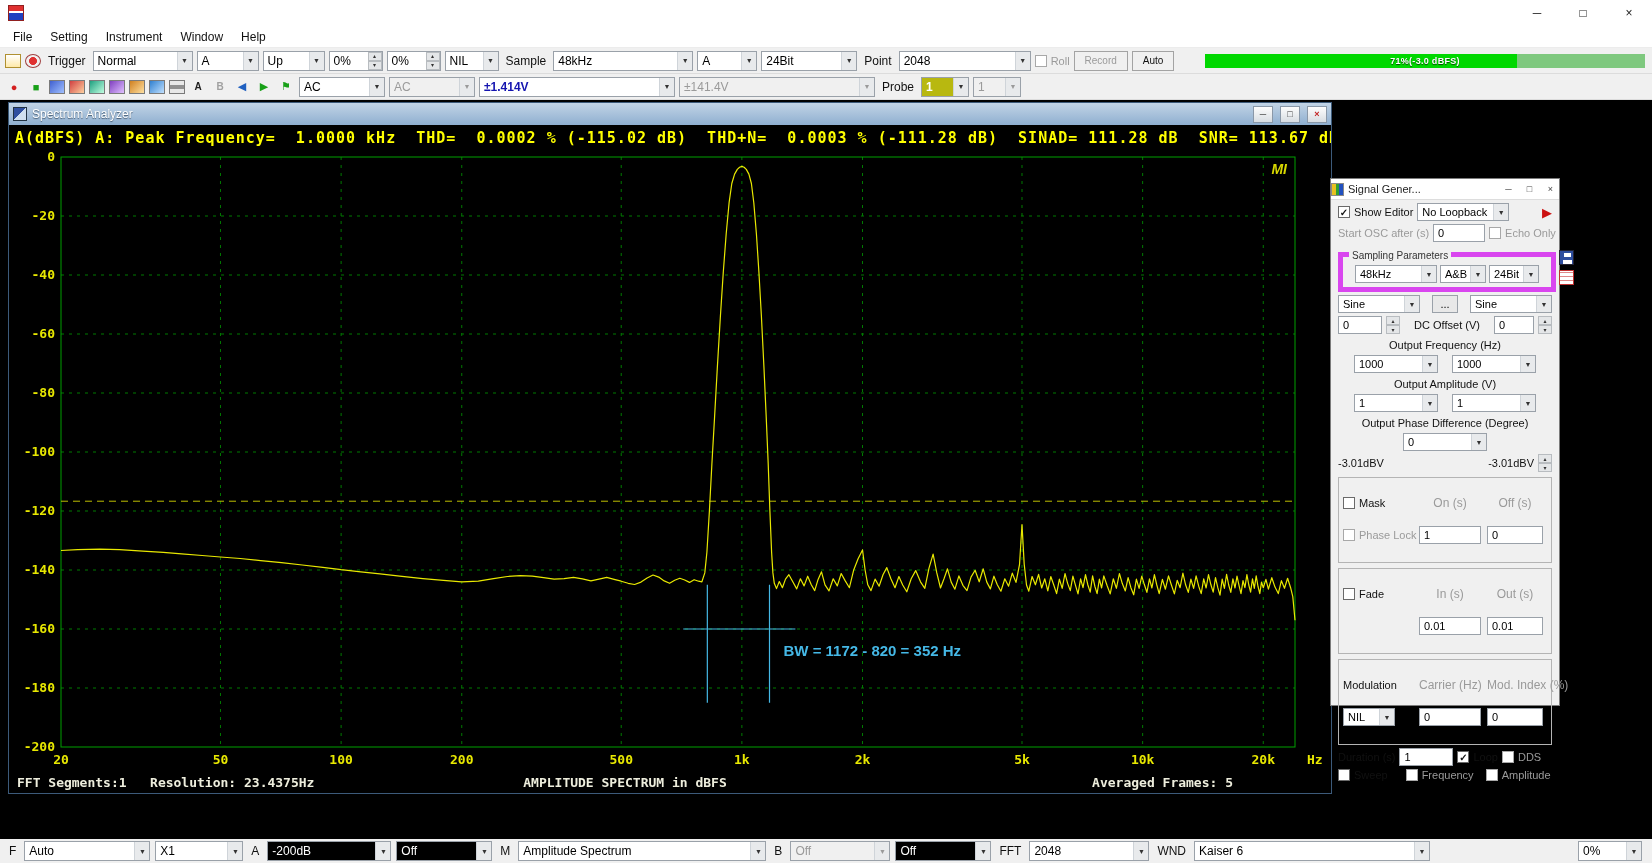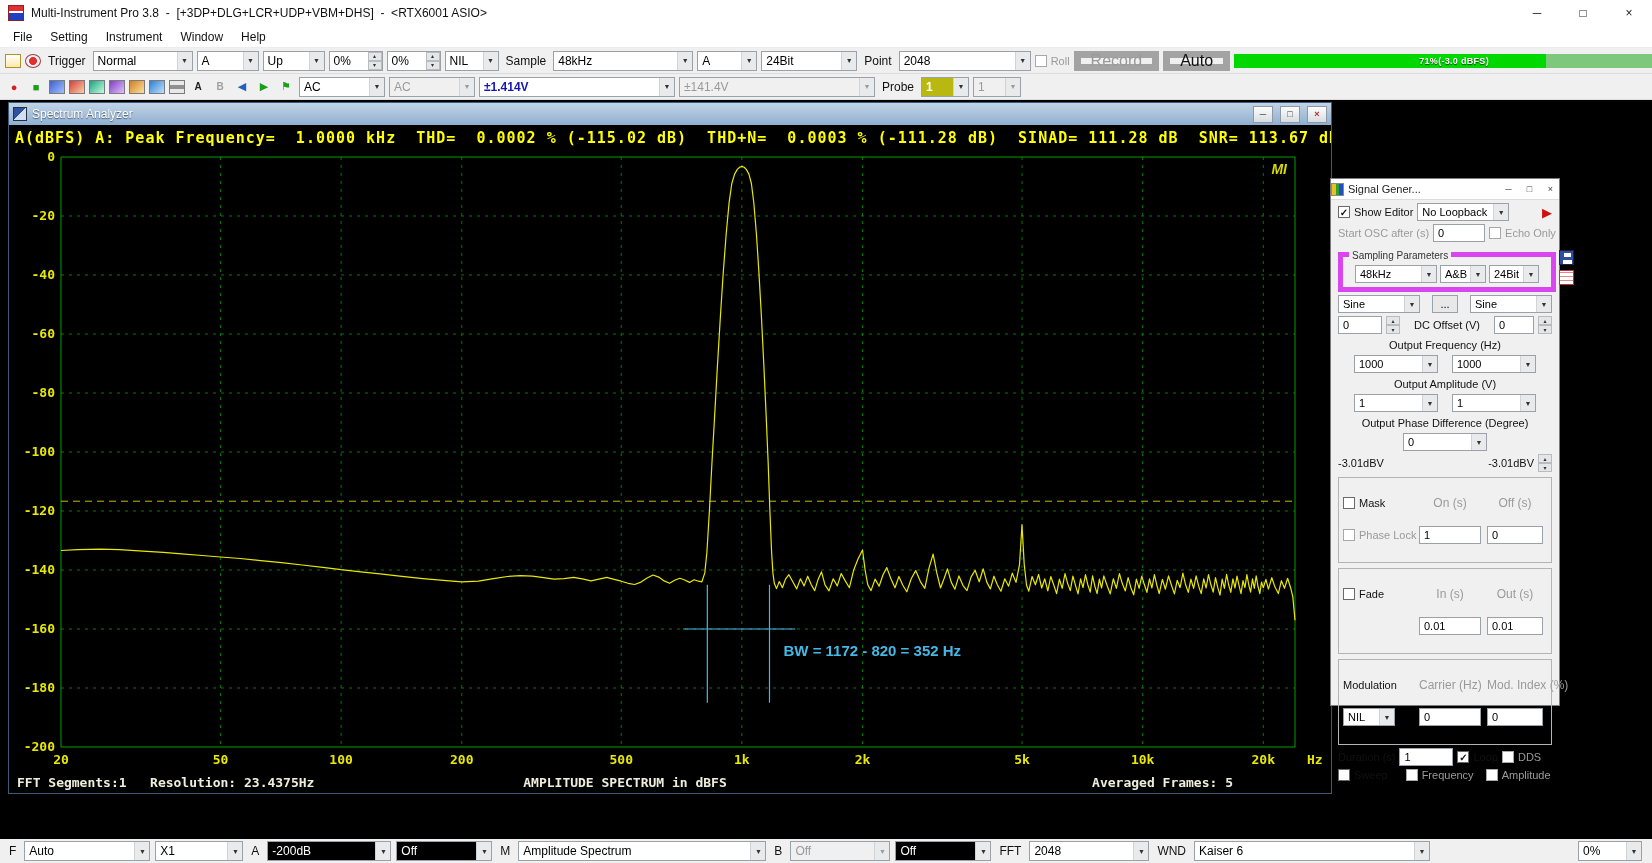--- a/index.html
+++ b/index.html
@@ -22,21 +22,21 @@
 .combo.dark{background:#000;color:#fff}
 .combo.dis{background:#f0f0f0;color:#9a9a9a}
 .combo.dis .arr{color:#9a9a9a}
 .combo.sm{height:18px;font-size:11px}
 .combo.chan{background:#b8b810;color:#fff;font-weight:bold}
 .combo.blue .ct{color:#1515b0;font-weight:bold}
 .spinbox{height:20px;background:#fff;border:1px solid #9aa1a9;display:inline-flex;align-items:center;font-size:12px;flex:none}
 .spinbox .ct{flex:1;padding:0 4px}
 .spin{width:14px;height:18px;display:inline-flex;flex-direction:column;flex:none}
 .spin .sb{flex:1;display:flex;align-items:center;justify-content:center;font-size:6px;color:#333;background:#e4e6e8;border:1px solid #b8bcc0;line-height:1}
-.tb-btn{height:20px;padding:0 10px;display:inline-flex;align-items:center;font-size:16px;color:#111;background:#f0f0f0;border:7px solid #a3a3a3;flex:none}
+.tb-btn{height:20px;padding:0 10px;display:inline-flex;align-items:center;font-size:10px;color:#111;background:#f0f0f0;border:1px solid #a3a3a3;flex:none}
 .tb-btn.dis{color:#9a9a9a}
 .cb{display:inline-flex;align-items:center;gap:4px;font-size:11px;color:#111;flex:none}
 .cb .cb-box{width:12px;height:12px;background:#fff;border:1px solid #6a6a6a;display:inline-flex;align-items:center;justify-content:center;font-size:10px;font-weight:bold;color:#111;flex:none}
 .cb.dis{color:#9a9a9a}
 .cb.dis .cb-box{border-color:#a8a8a8}
 .icg{width:18px;height:16px;display:inline-flex;align-items:center;justify-content:center;font-size:11px;flex:none}
 .icx{width:16px;height:14px;border:1px solid #7a7a7a;flex:none}
 .pagei{background:linear-gradient(#fff,#ffe9a8);border:1px solid #b09030}
 .trigi{background:radial-gradient(circle at 50% 50%,#e03030 0 40%,#f0f0f0 46%);border:1px solid #a04040;border-radius:50%}
 .i-osc{background:linear-gradient(135deg,#4060d0,#a0c0ff)}
@@ -86,21 +86,20 @@
 .sg-box-row{display:flex;align-items:center;gap:6px;margin:16px 0}
 .btn-sm{height:18px;padding:0 7px;border:1px solid #9aa1a9;background:#e8e8e8;display:inline-flex;align-items:center;font-size:11px;flex:none}
 
 .bottombar{height:24px;background:#f0f0f0;display:flex;align-items:center;gap:5px;padding:0 6px}
 </style>
 </head>
 <body>
 
 <div class="titlebar">
   <span class="app-icon"></span>
-  <span class="title-text">Multi-Instrument Pro 3.8  -  [+3DP+DLG+LCR+UDP+VBM+DHS]  -  &lt;RTX6001 ASIO&gt;</span>
   <span class="win-controls">
     <span class="win-btn">─</span>
     <span class="win-btn">□</span>
     <span class="win-btn">×</span>
   </span>
 </div>
 
 <div class="menubar">
   <span class="menu-item">File</span>
   <span class="menu-item">Setting</span>

